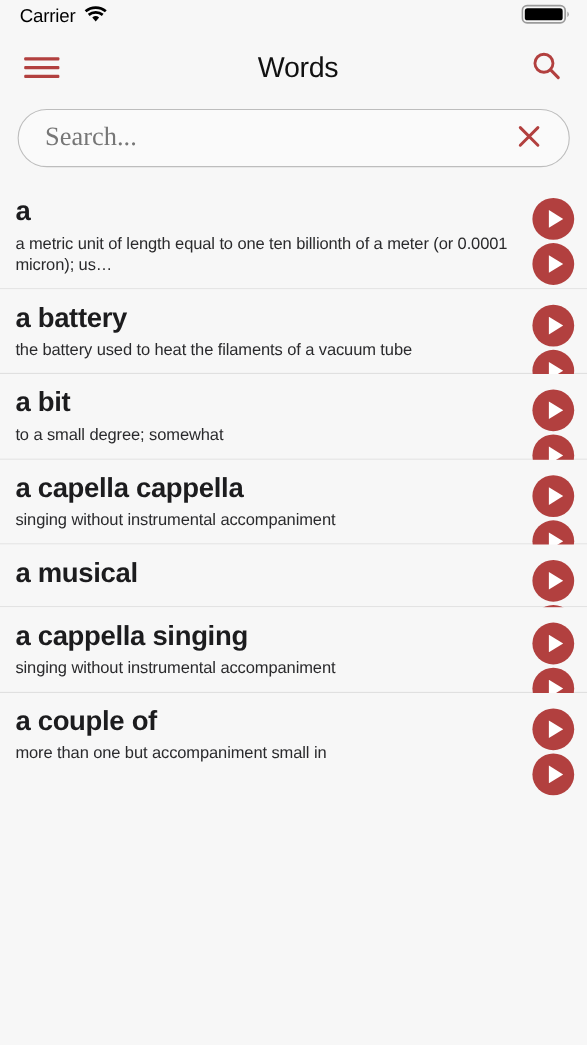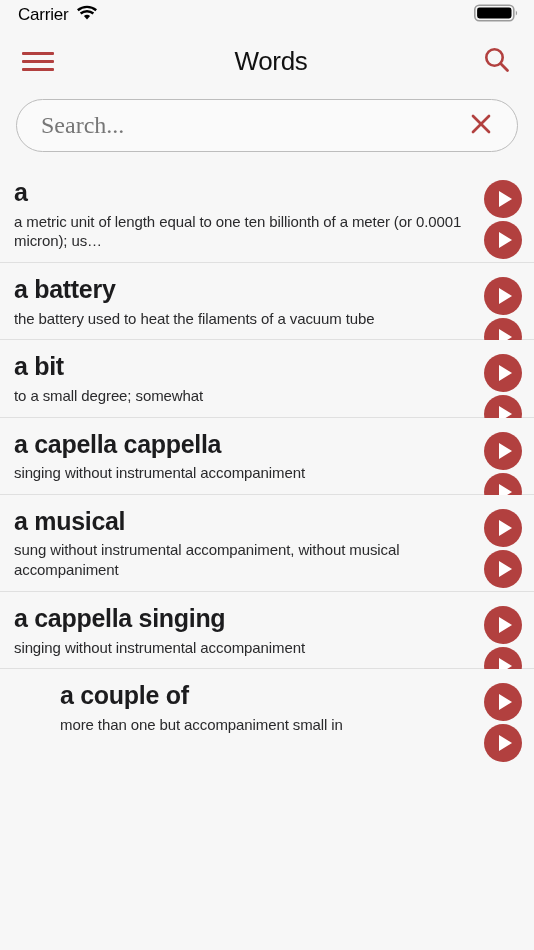--- a/index.html
+++ b/index.html
@@ -150,21 +150,21 @@
     overflow: hidden;
     background: #f7f7f7;
   }
   .word-row {
     position: relative;
     padding: 12px 62px 11px 14px;
     border-bottom: 1px solid #e0e0e0;
     background: #f7f7f7;
     cursor: pointer;
   }
-  .word-row:last-child { border-bottom: none; margin-left: 46px; }
+  .word-row:last-child { border-bottom: none; }
 
   .word-term {
     font-size: 25px;
     font-weight: bold;
     color: #1c1c1e;
     line-height: 1.14;
     letter-spacing: -0.3px;
     margin-bottom: 5px;
     white-space: nowrap;
     overflow: hidden;
@@ -316,21 +316,20 @@
             <span class="tri"></span>
           </button>
         <button class="play-btn">
             <span class="tri"></span>
           </button>
       </div>
     </div>
 
     <div class="word-row">
       <div class="word-term">a musical</div>
-      <div class="word-def">sung without instrumental accompaniment, without musical accompaniment</div>
       <div class="play-col">
         <button class="play-btn">
             <span class="tri"></span>
           </button>
         <button class="play-btn">
             <span class="tri"></span>
           </button>
       </div>
     </div>
 

